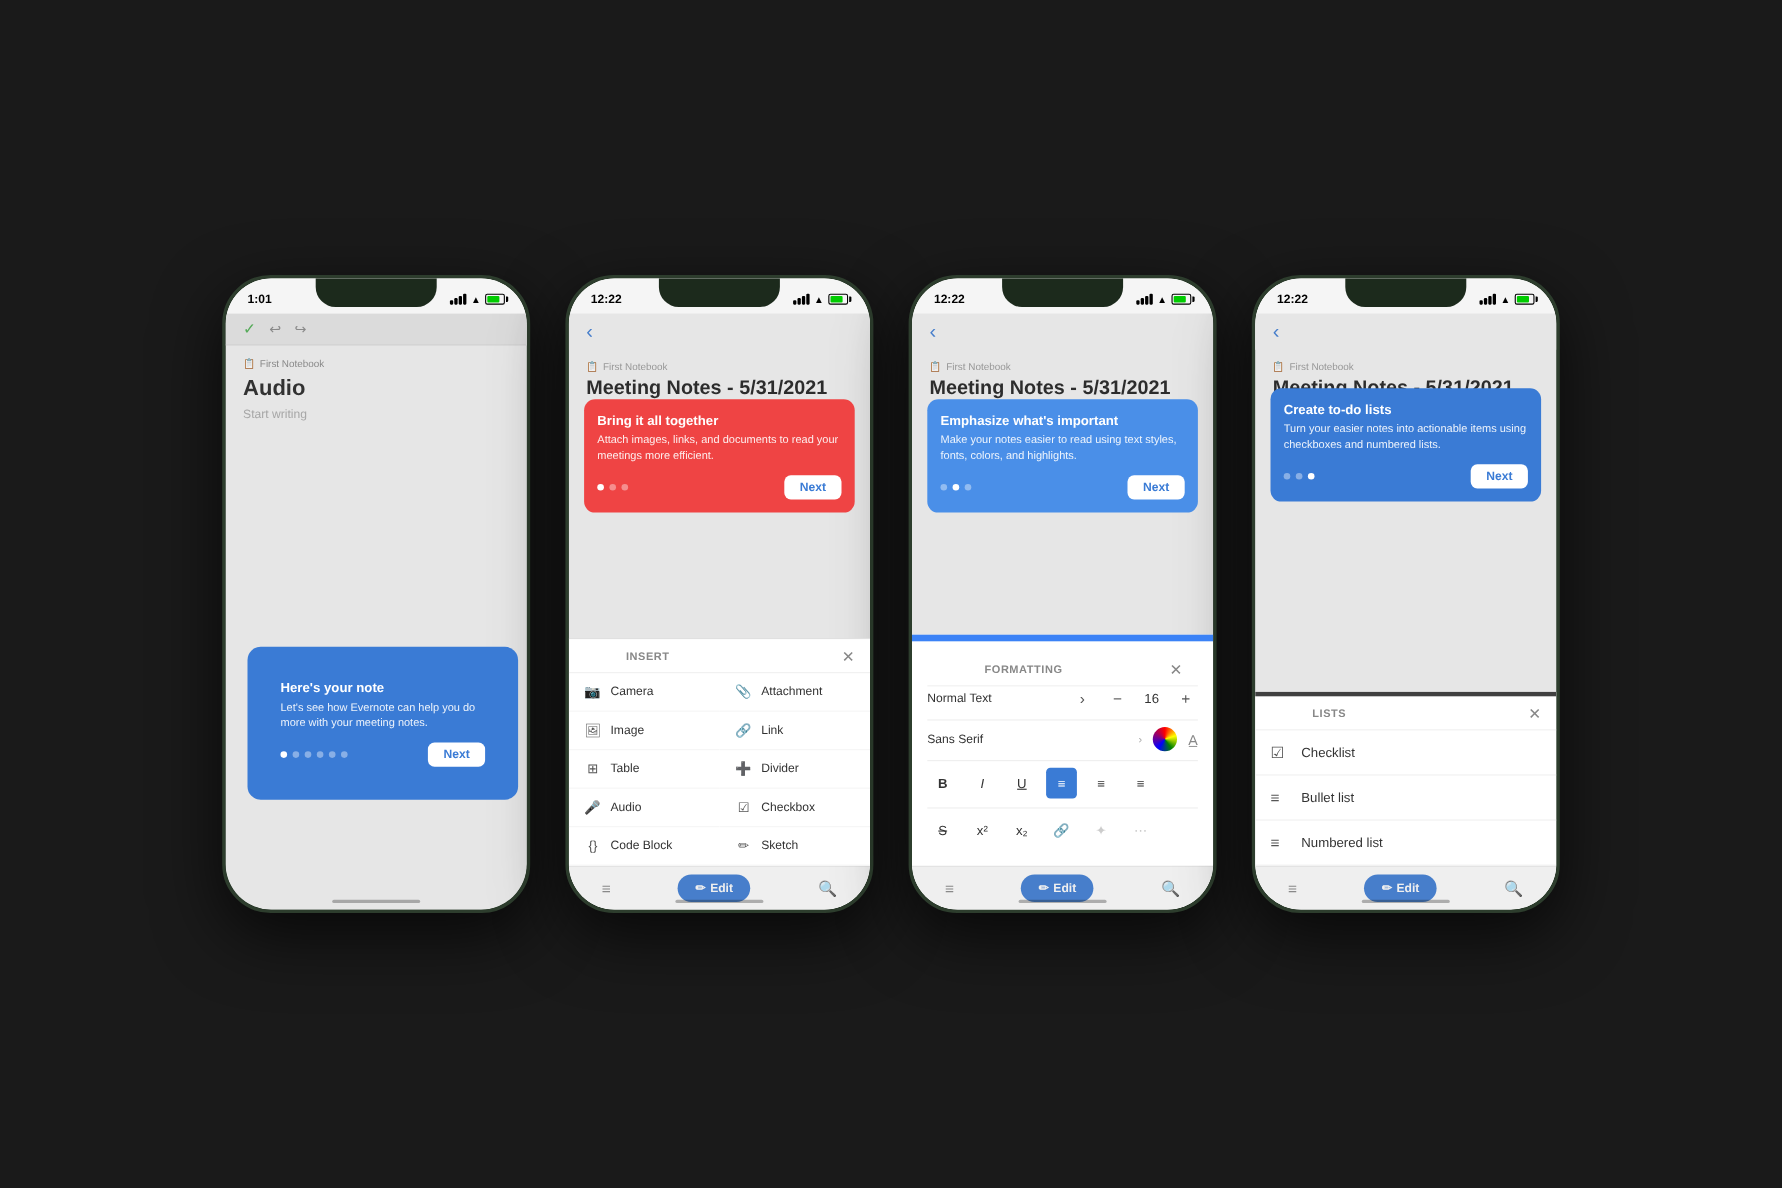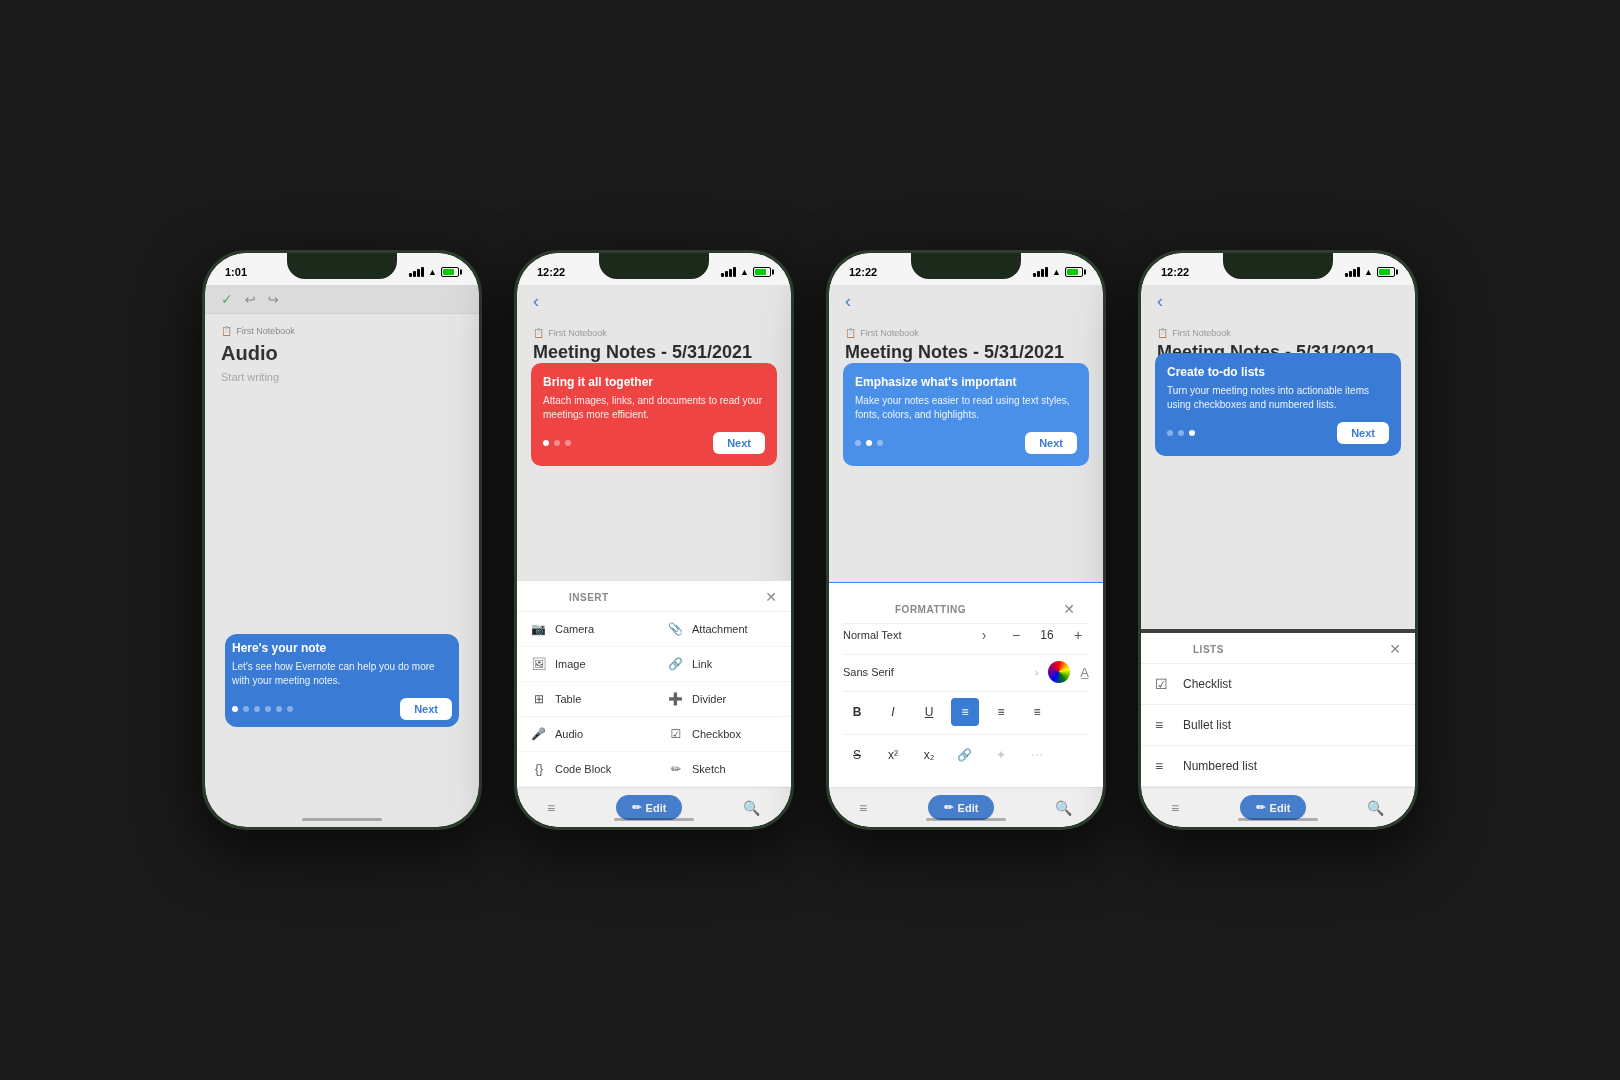--- a/index.html
+++ b/index.html
@@ -159,24 +159,24 @@
     .note-placeholder {
       font-size: 11px;
       color: #aaa;
     }
 
     
     .tooltip-overlay {
       position: absolute;
       bottom: 100px;
       left: 20px;
-      right: 20px;
+      right: 8px;
       background: #3a7bd5;
       border-radius: 12px;
-      padding: 7px;
+      padding: 30px;
       z-index: 20;
     }
 
     .tooltip-title {
       font-size: 12px;
       font-weight: 700;
       color: #fff;
       margin-bottom: 5px;
     }
 
@@ -350,21 +350,21 @@
       font-size: 14px;
       color: #888;
     }
 
     
     .format-panel {
       position: absolute;
       bottom: 40px;
       left: 0; right: 0;
       background: #fff;
-      border-top: 1px solid #3b82f6;
+      border-top: 6px solid #3b82f6;
       padding: 10px 14px;
       z-index: 30;
     }
 
     .format-row {
       display: flex;
       align-items: center;
       justify-content: space-between;
       margin-bottom: 8px;
     }
@@ -818,21 +818,21 @@
           <span>First Notebook</span>
         </div>
         <div class="meeting-title">Meeting Notes - 5/31/2021</div>
         <div class="start-writing">Start writing</div>
       </div>
 
       <div class="screen-overlay"></div>
 
       <div class="tooltip-p2" style="background:#3a7bd5;top:100px;">
         <div class="tooltip-title">Create to-do lists</div>
-        <div class="tooltip-body">Turn your meeting notes into actionable items using checkboxes and numbered lists.</div>
+        <div class="tooltip-body">Turn your easier notes into actionable items using checkboxes and numbered lists.</div>
         <div class="tooltip-footer">
           <div class="dot-indicators">
             <div class="dot"></div>
             <div class="dot"></div>
             <div class="dot active"></div>
           </div>
           <button class="next-btn">Next</button>
         </div>
       </div>
 

